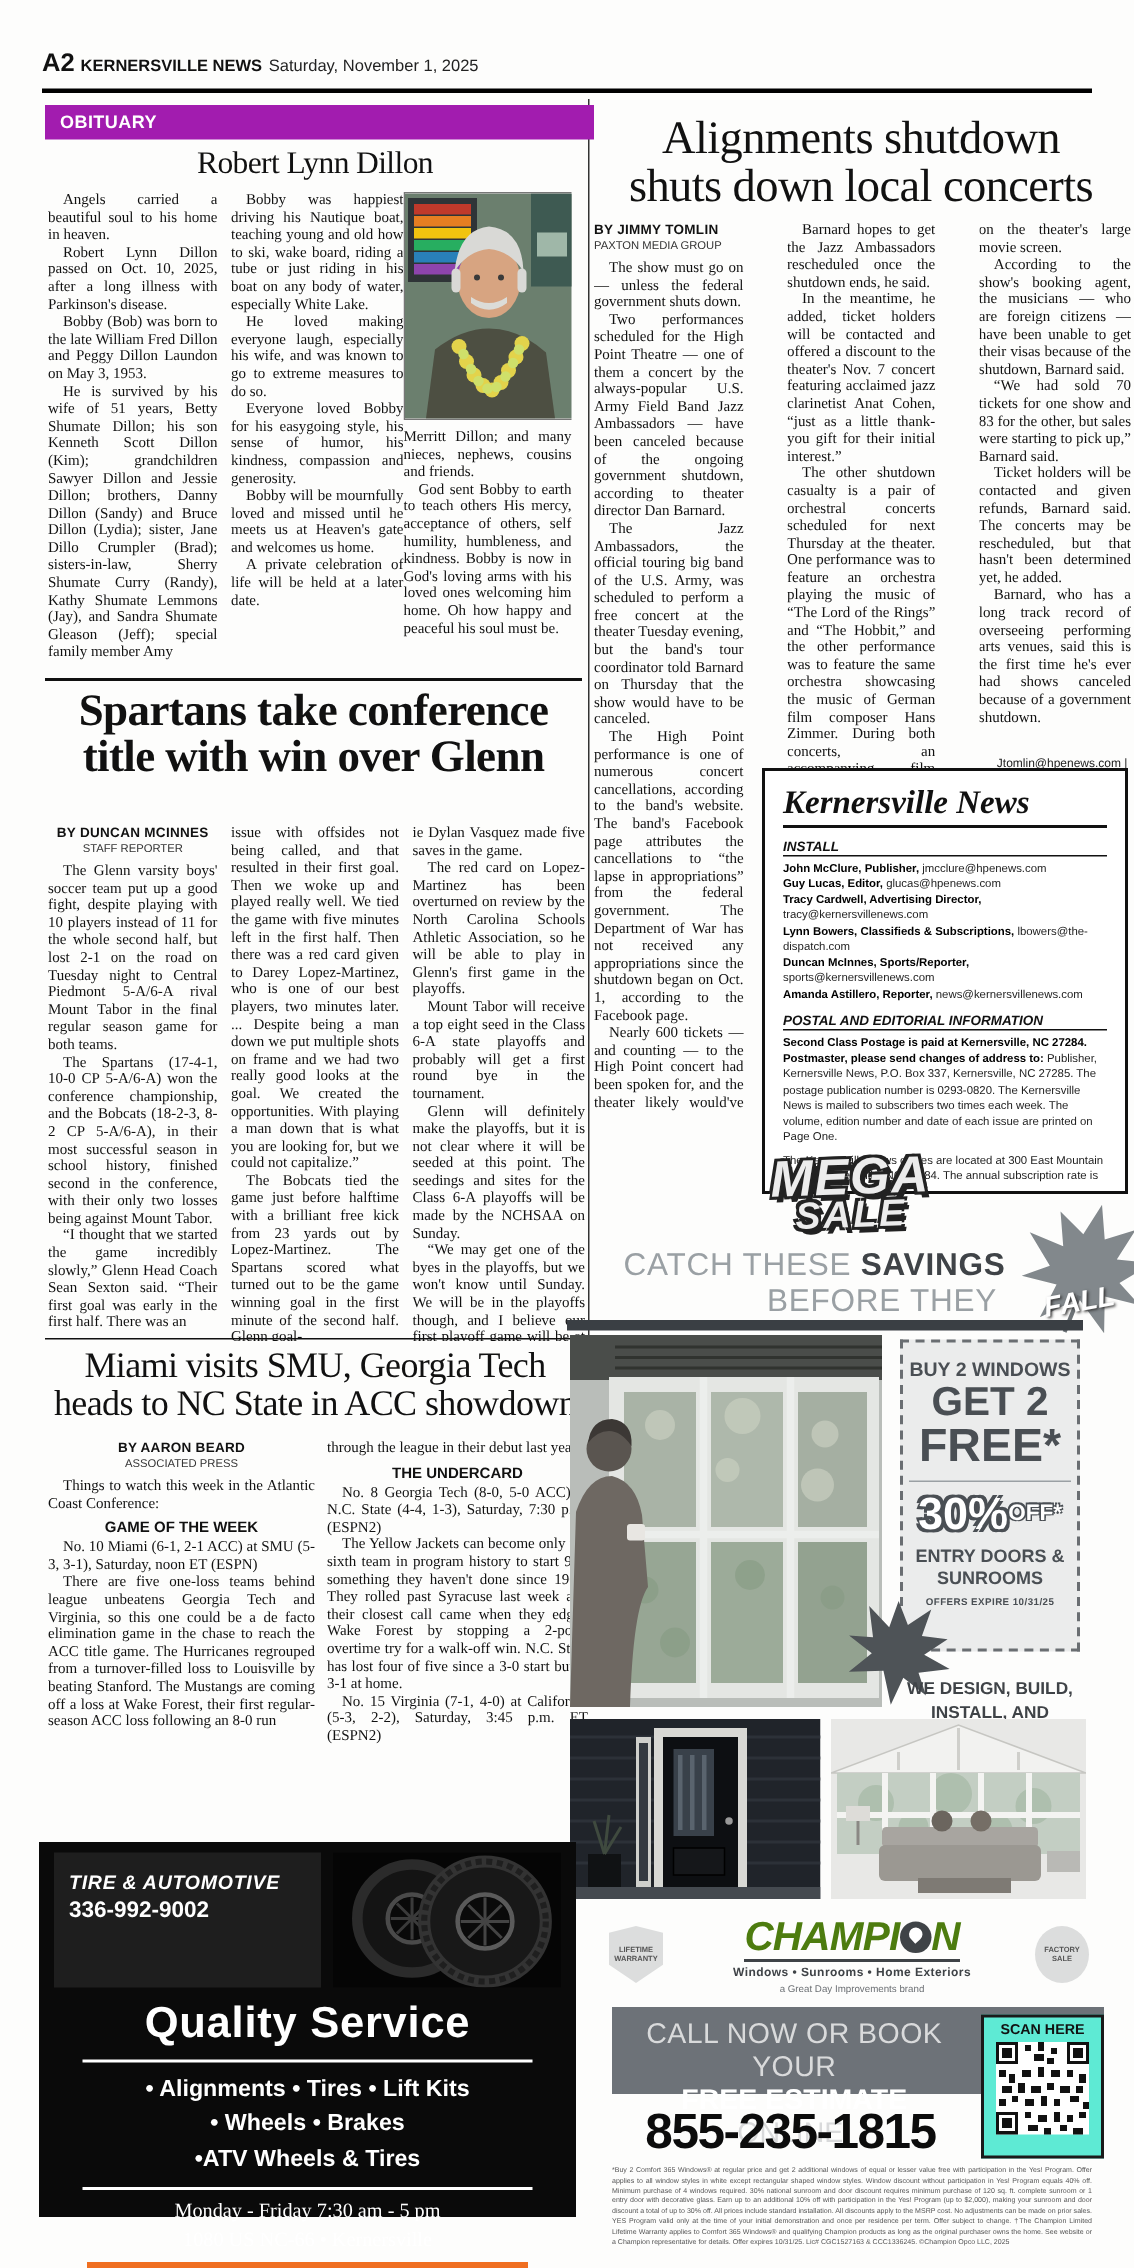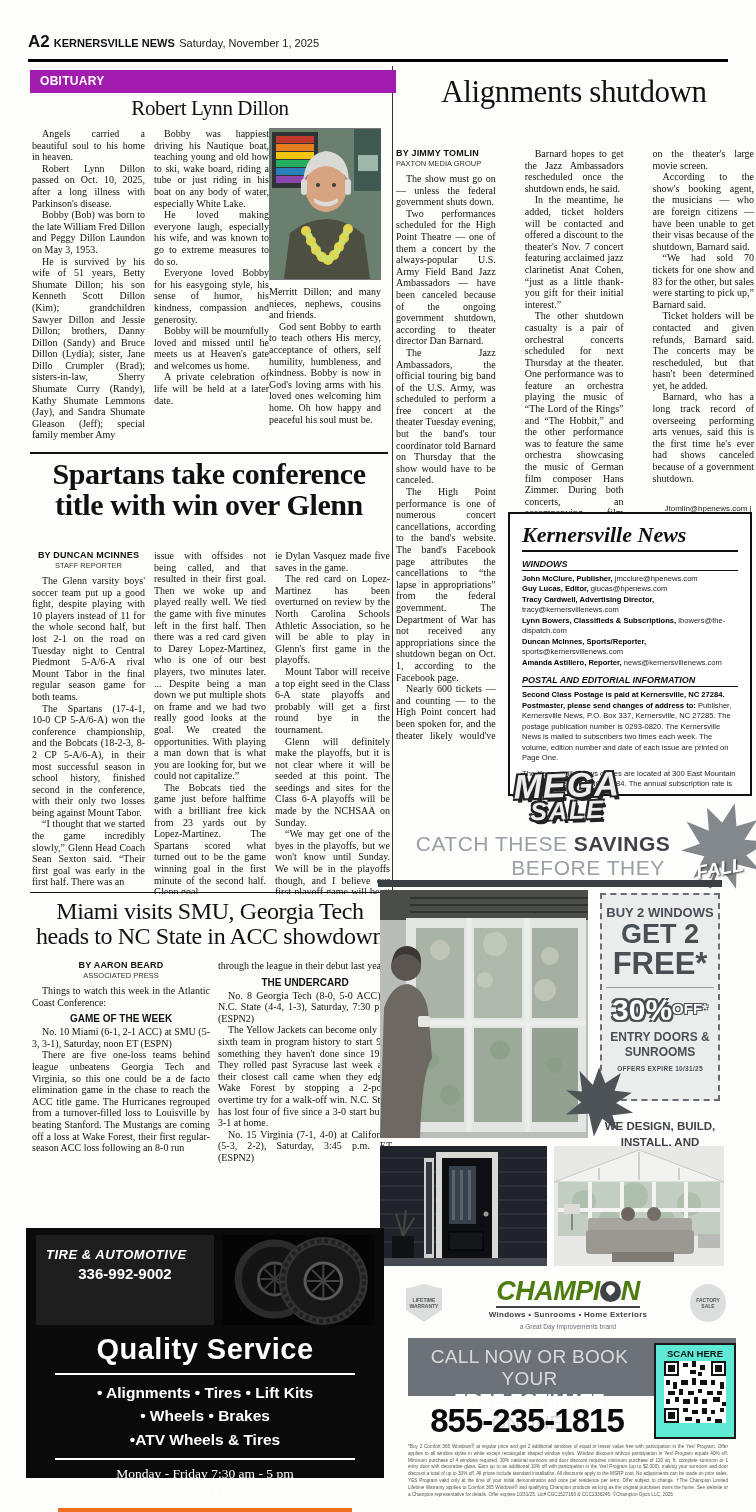--- a/index.html
+++ b/index.html
@@ -145,21 +145,21 @@
   #choice-ad{left:26px;top:1228px;width:358px;height:250px;background:#0a0a0a;color:#fff;
              box-sizing:border-box;padding:7px 10px;font-family:"Liberation Sans",sans-serif;}
   #choice-top{display:flex;}
   #choice-logo-block{background:#1e1e1e;width:178px;padding:8px 10px 6px;box-sizing:border-box;}
   .choice-name{font-size:31px;font-weight:800;font-style:italic;letter-spacing:-1px;line-height:1;}
   .choice-o{display:inline-block;width:21px;height:21px;border:4px solid #fff;border-radius:50%;
             position:relative;vertical-align:-2px;margin:0 1px;}
   .choice-o i{position:absolute;left:4px;top:5px;width:0;height:0;border-left:6px solid transparent;
               border-right:6px solid transparent;border-top:10px solid #f7941d;}
   .choice-sub{font-size:13px;font-weight:800;font-style:italic;letter-spacing:.5px;margin-top:4px;}
-  .choice-phone{font-size:15px;font-weight:700;margin-top:3px;text-align:center;}
+  .choice-phone{font-size:15px;font-weight:700;margin-top:3px;}
   #tires-photo{flex:1;margin-left:8px;height:90px;}
   #choice-headline{text-align:center;font-size:29px;font-weight:800;margin-top:8px;letter-spacing:.5px;}
   .choice-hr{border:0;border-top:2px solid #fff;width:300px;margin:7px auto 6px;}
   #choice-services{text-align:center;font-size:15.5px;font-weight:700;line-height:1.5;white-space:pre-line;}
   #choice-hours{text-align:center;font-family:"Liberation Serif",serif;font-size:13.5px;margin-top:5px;}
   #choice-address{text-align:center;font-family:"Liberation Serif",serif;font-size:13.5px;margin-top:3px;}
   #choice-web{background:#f06f21;color:#fff;text-align:center;font-family:"Liberation Serif",serif;
               font-size:16px;font-weight:700;padding:4px 0 5px;margin:7px 22px 0;}
 </style>
 </head>
@@ -277,20 +277,21 @@
     <div class="news-text">through the league in their debut last year.</div>
     <div class="mini-head">THE UNDERCARD</div>
     <div class="news-text"> No. 8 Georgia Tech (8-0, 5-0 ACC) at N.C. State (4-4, 1-3), Saturday, 7:30 p.m. (ESPN2)
  The Yellow Jackets can become only the sixth team in program history to start 9-0, something they haven't done since 1966. They rolled past Syracuse last week and their closest call came when they edged Wake Forest by stopping a 2-point overtime try for a walk-off win. N.C. State has lost four of five since a 3-0 start but is 3-1 at home.
  No. 15 Virginia (7-1, 4-0) at California (5-3, 2-2), Saturday, 3:45 p.m. ET (ESPN2)</div>
   </div>
 </div>
 
 <h1 class="abs headline" id="gov-headline" style="margin:0;font-weight:400;">
   <div>Alignments shutdown</div>
+  <div>shuts down local concerts</div>
 </h1>
 <div class="abs news-cols" id="gov-cols">
   <div class="news-col c1">
     <div class="byline" style="text-align:left;">
       <span class="by">BY JIMMY TOMLIN</span>
       <span class="org">PAXTON MEDIA GROUP</span>
     </div>
     <div class="news-text"> The show must go on — unless the federal government shuts down.
  Two performances scheduled for the High Point Theatre — one of them a concert by the always-popular U.S. Army Field Band Jazz Ambassadors — have been canceled because of the ongoing government shutdown, according to theater director Dan Barnard.
  The Jazz Ambassadors, the official touring big band of the U.S. Army, was scheduled to perform a free concert at the theater Tuesday evening, but the band's tour coordinator told Barnard on Thursday that the show would have to be canceled.
@@ -306,21 +307,21 @@
  “We had sold 70 tickets for one show and 83 for the other, but sales were starting to pick up,” Barnard said.
  Ticket holders will be contacted and given refunds, Barnard said. The concerts may be rescheduled, but that hasn't been determined yet, he added.
  Barnard, who has a long track record of overseeing performing arts venues, said this is the first time he's ever had shows canceled because of a government shutdown.</div>
     <div class="contact">Jtomlin@hpenews.com |
 336-888-3579</div>
   </div>
 </div>
 
 <aside class="abs" id="kn-box">
   <div class="kn-title">Kernersville News</div>
-  <div class="kn-head">WINDOWS</div>
+  <div class="kn-head">INSTALL</div>
   <div class="kn-line"><b>John McClure, Publisher,</b><span> jmcclure@hpenews.com</span></div>
   <div class="kn-line"><b>Guy Lucas, Editor,</b><span> glucas@hpenews.com</span></div>
   <div class="kn-line"><b>Tracy Cardwell, Advertising Director,</b><span> tracy@kernersvillenews.com</span></div>
   <div class="kn-line"><b>Lynn Bowers, Classifieds &amp; Subscriptions,</b><span> lbowers@the-dispatch.com</span></div>
   <div class="kn-line"><b>Duncan McInnes, Sports/Reporter,</b><span> sports@kernersvillenews.com</span></div>
   <div class="kn-line"><b>Amanda Astillero, Reporter,</b><span> news@kernersvillenews.com</span></div>
   <div class="kn-head">POSTAL AND EDITORIAL INFORMATION</div>
   <div class="kn-para"><b>Second Class Postage is paid at Kernersville, NC 27284. Postmaster, please send changes of address to:</b><span> Publisher, Kernersville News, P.O. Box 337, Kernersville, NC 27285. The postage publication number is 0293-0820. The Kernersville News is mailed to subscribers two times each week. The volume, edition number and date of each issue are printed on Page One.</span></div>
   <div class="kn-para">The Kernersville News offices are located at 300 East Mountain Street, Kernersville, NC 27284. The annual subscription rate is $43.50.</div>
 

